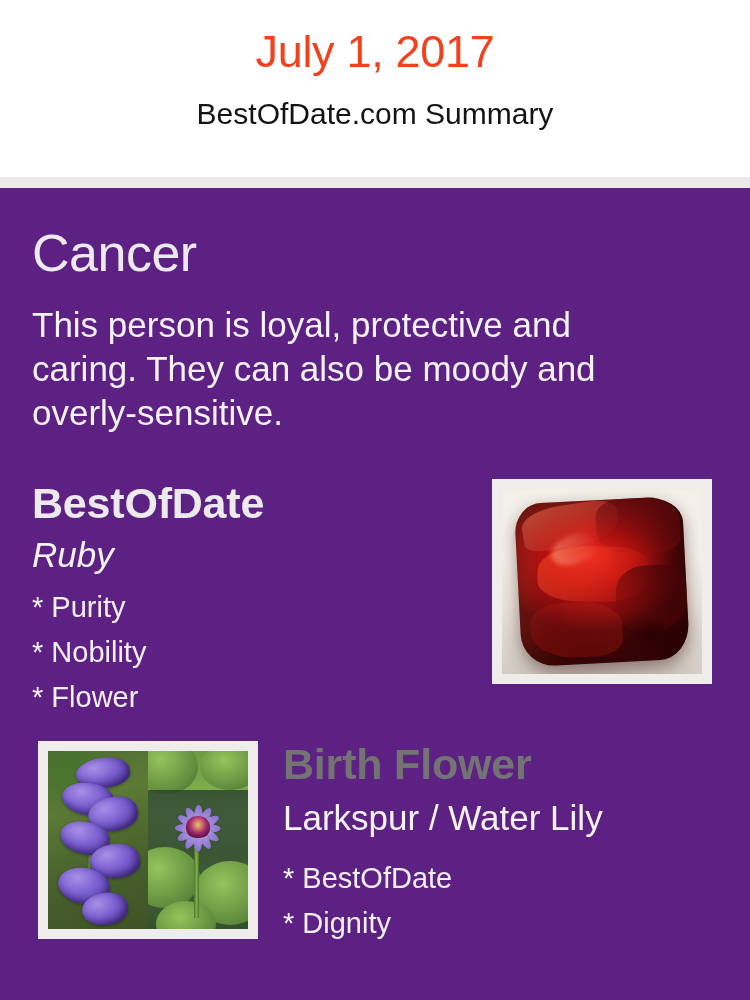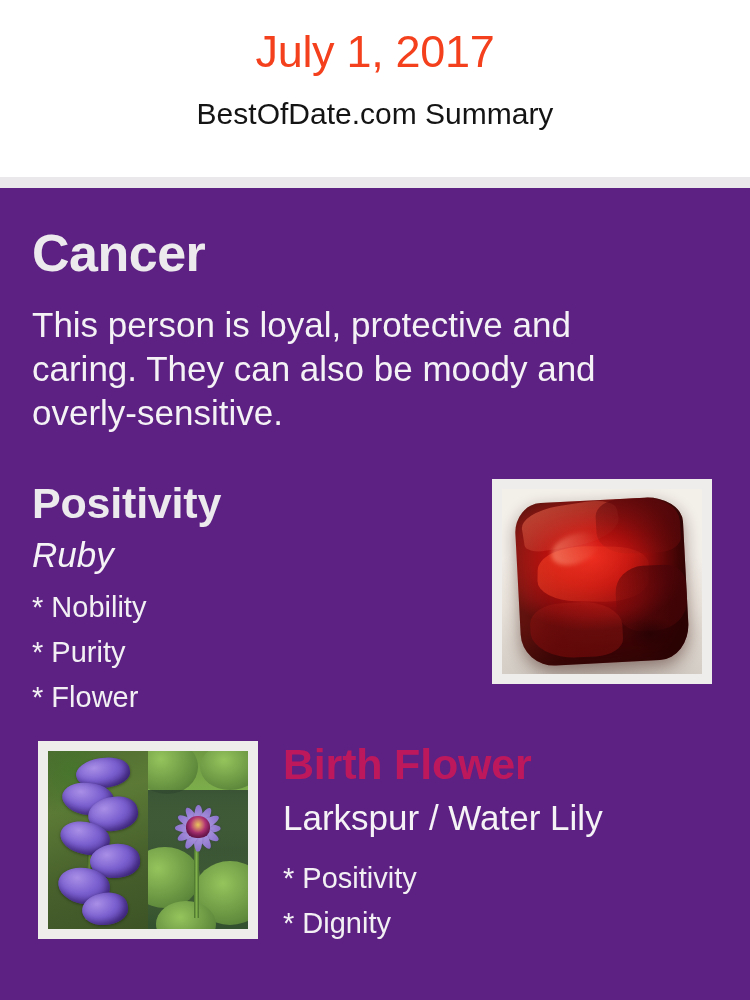--- a/index.html
+++ b/index.html
@@ -83,21 +83,21 @@
     height: 812px;
     background: #5C2183;
   }
 
   
   .zodiac-title {
     position: absolute;
     left: 32px;
     top: 222px;
     font-size: 52px;
-    font-weight: bold;
+    font-weight: normal;
     color: #EDEAEE;
     letter-spacing: -0.5px;
     line-height: 62px;
     white-space: nowrap;
   }
   .zodiac-desc {
     position: absolute;
     left: 32px;
     top: 295px;
     width: 620px;
@@ -326,21 +326,21 @@
     box-shadow: inset 0 -3px 6px rgba(50,5,40,0.6);
   }
 
   
   .bf-title {
     position: absolute;
     left: 283px;
     top: 738px;
     font-size: 43px;
     font-weight: bold;
-    color: #be185d;
+    color: #737373;
     line-height: 52px;
     letter-spacing: -0.2px;
     white-space: nowrap;
   }
   .bf-name {
     position: absolute;
     left: 283px;
     top: 796px;
     font-size: 35px;
     font-weight: 400;
@@ -364,25 +364,25 @@
     <div class="header-date">July 1, 2017</div>
     <div class="header-site">BestOfDate.com Summary</div>
   </div>
   <div class="header-rule"></div>
 
   <div class="body-purple"></div>
 
   <div class="zodiac-title">Cancer</div>
   <div class="zodiac-desc">This person is loyal, protective and caring. They can also be moody and overly-sensitive.</div>
 
-  <div class="bs-title">Positivity</div>
+  <div class="bs-title">BestOfDate</div>
   <div class="bs-name">Ruby</div>
   <div class="bs-traits">
+    <div class="trait">* Purity</div>
     <div class="trait">* Nobility</div>
-    <div class="trait">* Purity</div>
     <div class="trait">* Flower</div>
   </div>
 
   <div class="img-frame ruby-frame">
     <div class="img-inner">
       <div class="ruby-scene">
         <div class="ruby-body">
           <div class="ruby-facet f1"></div>
           <div class="ruby-facet f2"></div>
           <div class="ruby-facet f3"></div>
@@ -432,17 +432,17 @@
             <div class="wl-center"></div>
           </div>
         </div>
       </div>
     </div>
   </div>
 
   <div class="bf-title">Birth Flower</div>
   <div class="bf-name">Larkspur / Water Lily</div>
   <div class="bf-traits">
-    <div class="trait">* Positivity</div>
+    <div class="trait">* BestOfDate</div>
     <div class="trait">* Dignity</div>
   </div>
 
 </div>
 
 </body></html>

